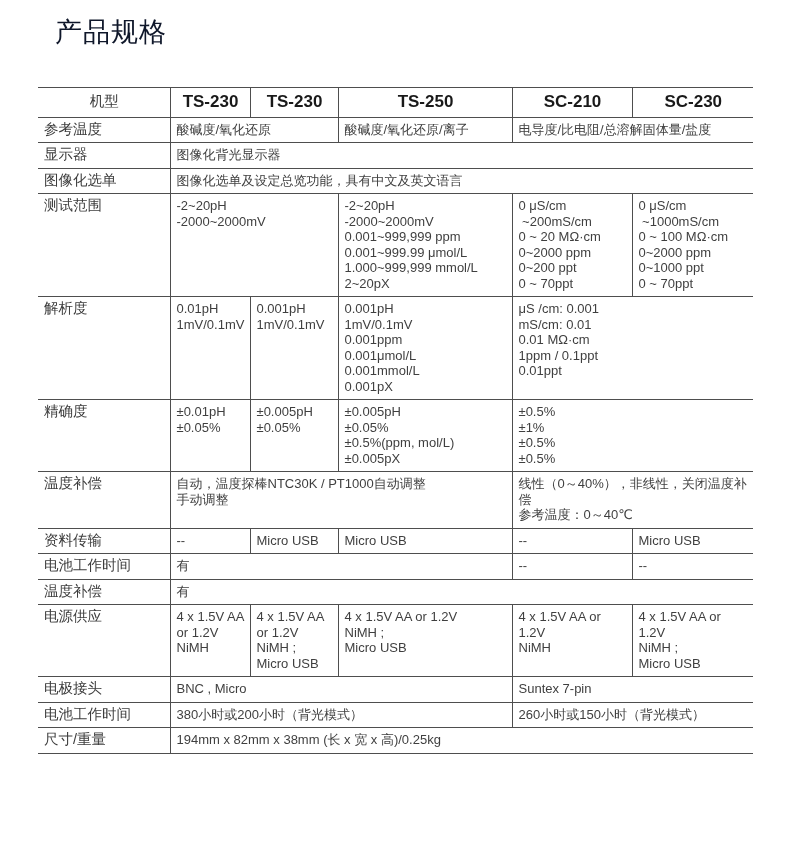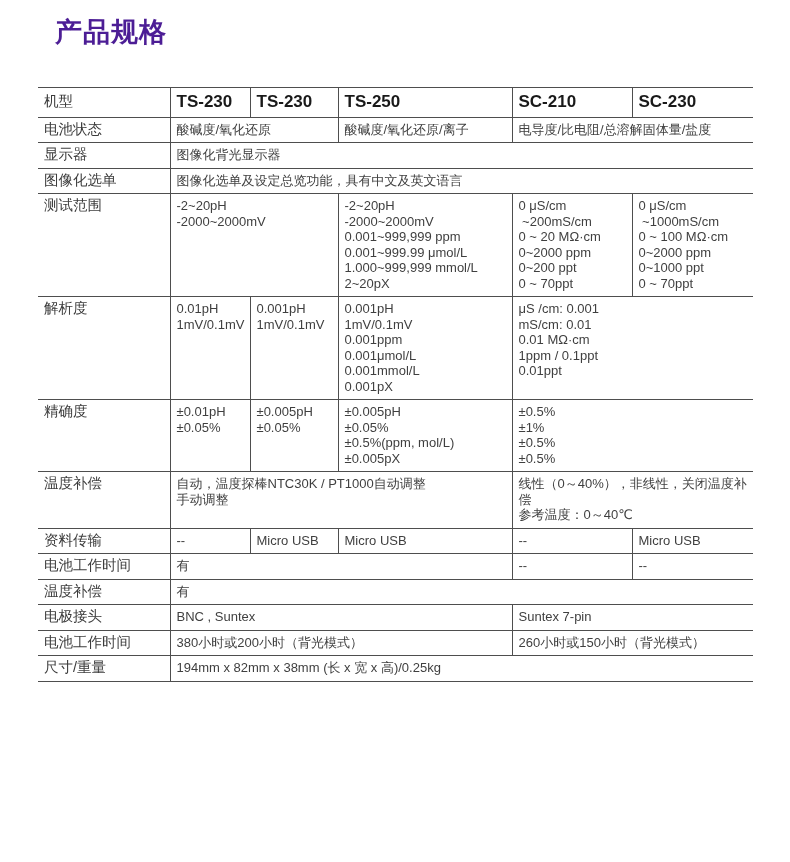--- a/index.html
+++ b/index.html
@@ -11,22 +11,22 @@
     width: 790px;
     height: 862px;
     overflow: hidden;
     font-family: "Liberation Sans", "DejaVu Sans", sans-serif;
     color: #3f3f3f;
   }
   .page-title {
     margin: 0;
     padding: 14px 0 0 55px;
     font-size: 27px;
-    font-weight: bold;
-    color: #4c1d95;
+    font-weight: normal;
+    color: #0f172a;
     letter-spacing: 1px;
   }
   .spec-table {
     border-collapse: collapse;
     table-layout: fixed;
     width: 715px;
     margin: 37px 0 0 38px;
   }
   .spec-table td, .spec-table th {
     border: 1px solid #4e4e4e;
@@ -40,20 +40,21 @@
     word-break: break-word;
   }
   .spec-table tr > *:first-child { border-left: 0; }
   .spec-table tr > *:last-child { border-right: 0; }
   .spec-table thead th {
     font-size: 17px;
     font-weight: bold;
     color: #191919;
     padding-top: 6px;
     padding-bottom: 7px;
+    text-align: center;
   }
   .spec-table thead th.hlabel {
     font-weight: normal;
     font-size: 14.5px;
     color: #3c3c3c;
   }
   .spec-table td.rowlabel {
     font-size: 14.5px;
     color: #3c3c3c;
   }
@@ -77,21 +78,21 @@
       <th class="hlabel">机型</th>
       <th>TS-230</th>
       <th>TS-230</th>
       <th>TS-250</th>
       <th>SC-210</th>
       <th>SC-230</th>
     </tr>
   </thead>
   <tbody>
       <tr>
-        <td colspan="1" class="rowlabel">电池状态</td>
+        <td colspan="1" class="rowlabel">参考温度</td>
         <td colspan="2">酸碱度/氧化还原</td>
         <td colspan="1">酸碱度/氧化还原/离子</td>
         <td colspan="2">电导度/比电阻/总溶解固体量/盐度</td>
       </tr>
       <tr>
         <td colspan="1" class="rowlabel">显示器</td>
         <td colspan="5">图像化背光显示器</td>
       </tr>
       <tr>
         <td colspan="1" class="rowlabel">图像化选单</td>
@@ -135,22 +136,30 @@
         <td colspan="1" class="rowlabel">电池工作时间</td>
         <td colspan="3">有</td>
         <td colspan="1">--</td>
         <td colspan="1">--</td>
       </tr>
       <tr>
         <td colspan="1" class="rowlabel">温度补偿</td>
         <td colspan="5">有</td>
       </tr>
       <tr>
+        <td colspan="1" class="rowlabel">电源供应</td>
+        <td colspan="1">4 x 1.5V AA<br>or 1.2V<br>NiMH</td>
+        <td colspan="1">4 x 1.5V AA<br>or 1.2V<br>NiMH ;<br>Micro USB</td>
+        <td colspan="1">4 x 1.5V AA or 1.2V<br>NiMH ;<br>Micro USB</td>
+        <td colspan="1">4 x 1.5V AA or 1.2V<br>NiMH</td>
+        <td colspan="1">4 x 1.5V AA or 1.2V<br>NiMH ;<br>Micro USB</td>
+      </tr>
+      <tr>
         <td colspan="1" class="rowlabel">电极接头</td>
-        <td colspan="3">BNC , Suntex</td>
+        <td colspan="3">BNC , Micro</td>
         <td colspan="2">Suntex 7-pin</td>
       </tr>
       <tr>
         <td colspan="1" class="rowlabel">电池工作时间</td>
         <td colspan="3">380小时或200小时（背光模式）</td>
         <td colspan="2">260小时或150小时（背光模式）</td>
       </tr>
       <tr>
         <td colspan="1" class="rowlabel">尺寸/重量</td>
         <td colspan="5">194mm x 82mm x 38mm (长 x 宽 x 高)/0.25kg</td>

